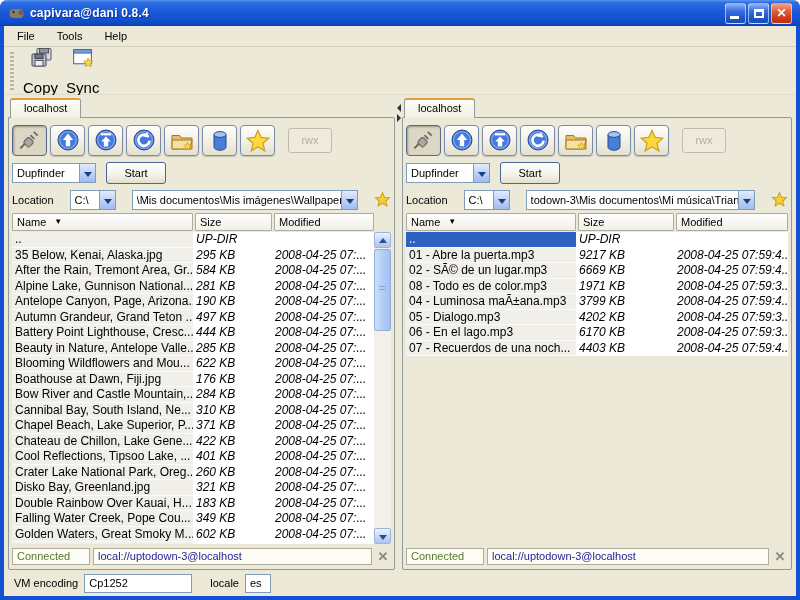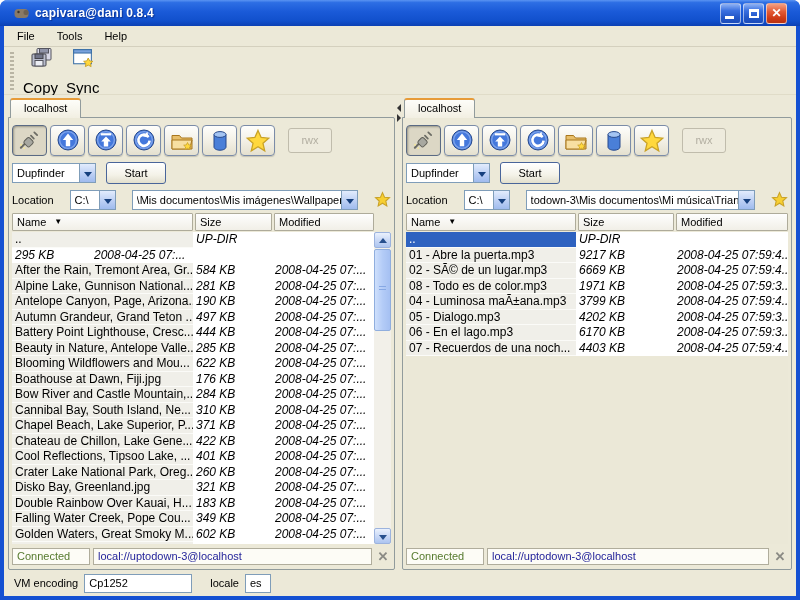--- a/index.html
+++ b/index.html
@@ -4,21 +4,21 @@
 <style>
   * { margin:0; padding:0; box-sizing:border-box; }
   html,body { width:800px; height:600px; overflow:hidden; }
   body { font-family:"Liberation Sans", sans-serif; font-size:11px; color:#000; }
 
   .window { width:800px; height:600px; position:relative;
     border-left:4px solid #1450d2; border-right:4px solid #1450d2; border-bottom:4px solid #1450d2;
     border-radius:8px 8px 0 0; background:#ece9d8; display:flex; flex-direction:column; }
 
   
-  .titlebar { height:26px; flex:0 0 26px; display:flex; align-items:center; padding:0 13px;
+  .titlebar { height:26px; flex:0 0 26px; display:flex; align-items:center; padding:0 8px;
     border-radius:7px 7px 0 0; margin:-0px -4px 0 -4px;
     background:linear-gradient(180deg,#5a94f2 0%,#2d6ee4 10%,#1a5ad8 45%,#1150cc 80%,#0c41b4 100%); }
   .app-icon { width:17px; height:16px; display:inline-flex; }
   .title-text { color:#fff; font-weight:bold; font-size:12px; margin-left:5px;
     text-shadow:1px 1px 1px #0a3192; letter-spacing:.2px; }
   .winbtns { margin-left:auto; display:flex; gap:2px; }
   .wbtn { width:21px; height:21px; border-radius:3px; border:1px solid rgba(255,255,255,.55);
     position:relative; display:flex; align-items:center; justify-content:center;
     color:#fff; font-weight:bold; font-size:12px; cursor:default; }
   .wbtn.minmax { background:linear-gradient(180deg,#8fb2f4 0%,#3a70e0 35%,#2257c8 70%,#1b4cba 100%); }
@@ -324,20 +324,21 @@
           <div class="tbodyrow">
             <div class="tbody">
 
                 <div class="tr">
                   <div class="td name">..</div>
                   <div class="td size">UP-DIR</div>
                   <div class="td mod"></div>
                 </div>
 
                 <div class="tr">
+                  <div class="td name">35 Below, Kenai, Alaska.jpg</div>
                   <div class="td size">295 KB</div>
                   <div class="td mod">2008-04-25 07:...</div>
                 </div>
 
                 <div class="tr">
                   <div class="td name">After the Rain, Tremont Area, Gr...</div>
                   <div class="td size">584 KB</div>
                   <div class="td mod">2008-04-25 07:...</div>
                 </div>
 

